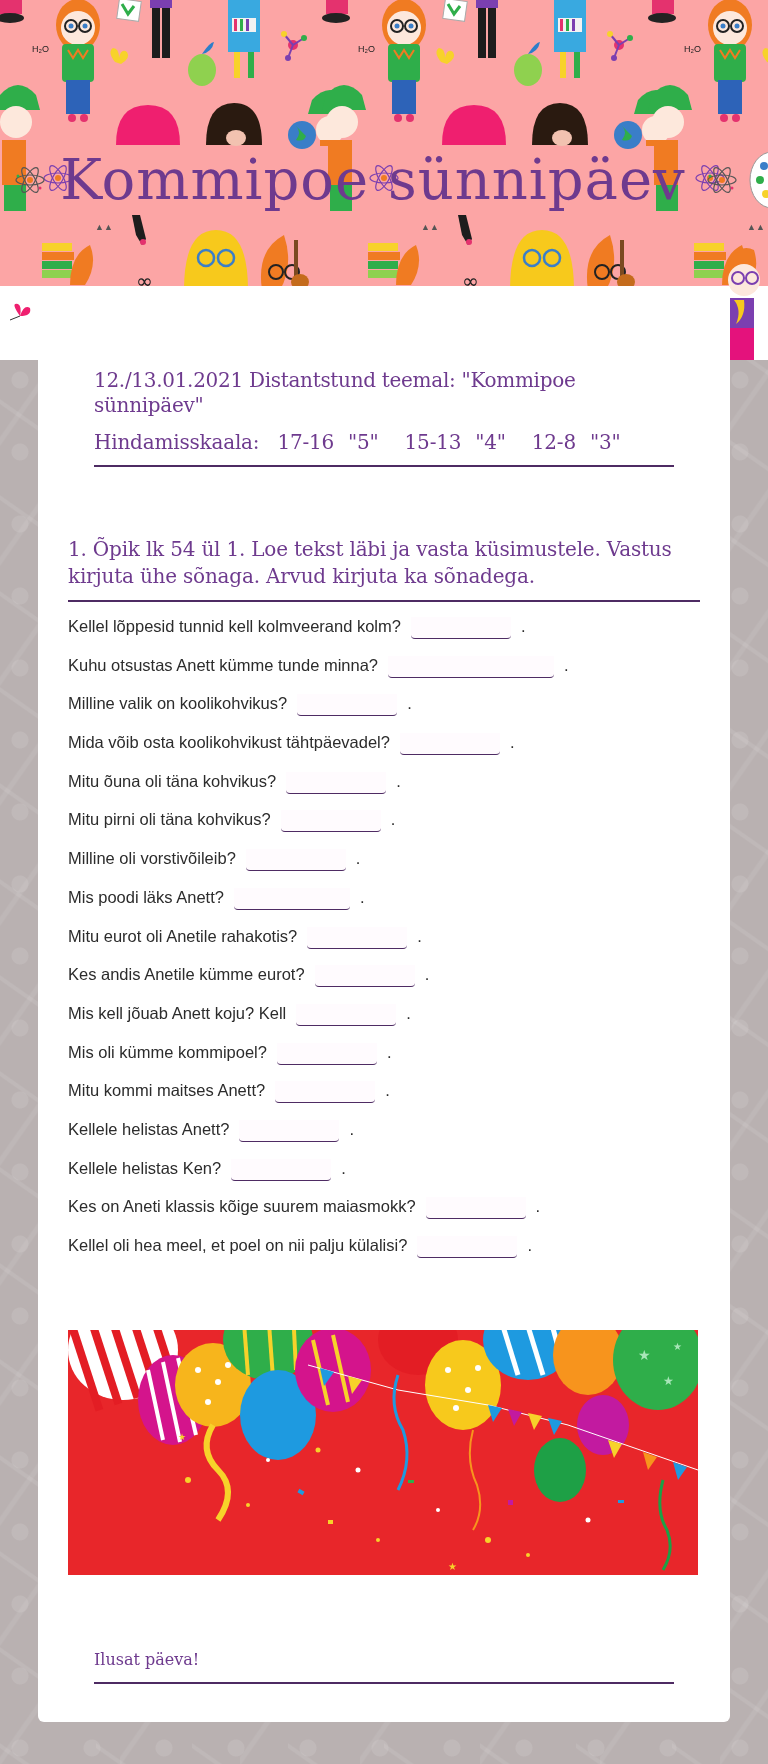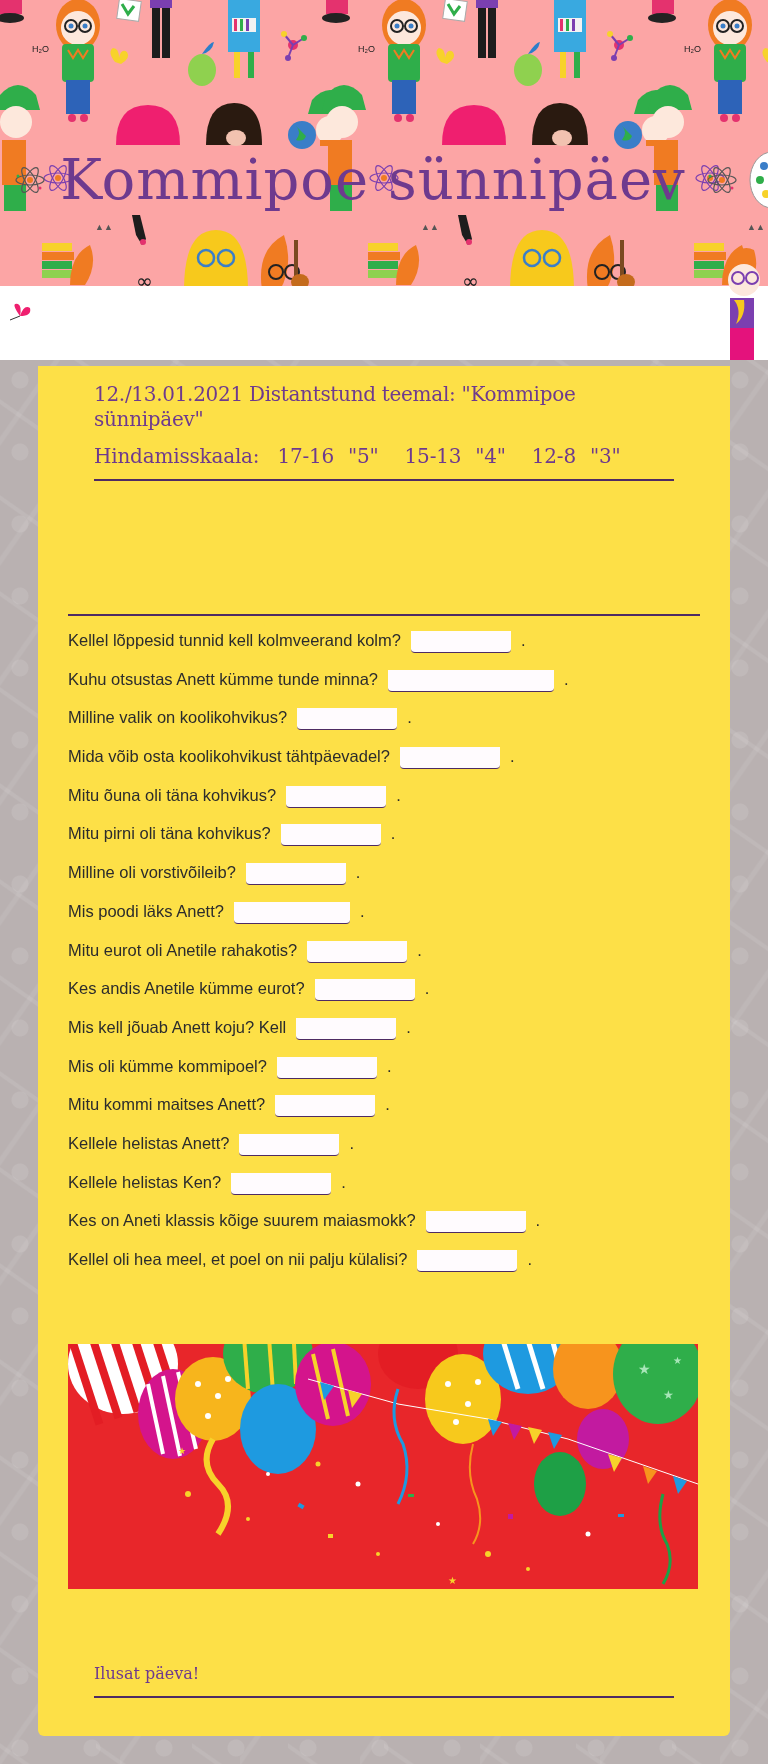--- a/index.html
+++ b/index.html
@@ -32,22 +32,22 @@
     letter-spacing: 1px;
     color: #6e3a8e;
     line-height: 1;
   }
   .header-cut {
     position: absolute; left: 0; top: 286px; width: 768px; height: 74px; background: #fff;
   }
 
   
   .card {
-    position: absolute; left: 38px; top: 366px; width: 692px; height: 1370px;
-    background: #fde047;
+    position: absolute; left: 38px; top: 352px; width: 692px; height: 1370px;
+    background: #ffffff;
     border-radius: 0 0 6px 6px;
   }
   .intro {
     position: absolute; left: 56px; top: 16px; width: 580px;
     font-family: "DejaVu Serif", serif;
     font-weight: 300;
     color: #6e3a8e;
     font-size: 20px;
     line-height: 25px;
   }
@@ -270,20 +270,21 @@
 <div class="card">
 
   <div class="intro">
     <span class="line1">12./13.01.2021  Distantstund teemal: "Kommipoe sünnipäev"</span>
     <span class="scale">
       <span class="lbl">Hindamisskaala:</span><span>17-16</span><span style="margin-right:26px">"5"</span><span>15-13</span><span style="margin-right:26px">"4"</span><span>12-8</span><span>"3"</span>
     </span>
   </div>
   <div class="rule" style="left:56px; top:113px; width:580px;"></div>
 
+  <div class="task-title">1. Õpik lk 54 ül 1. Loe tekst läbi ja vasta küsimustele. Vastus kirjuta ühe sõnaga. Arvud kirjuta ka sõnadega.</div>
   <div class="rule" style="left:30px; top:248px; width:632px;"></div>
 
   <div class="questions">
     <div class="q-row">
       <span class="q-text">Kellel lõppesid tunnid kell kolmveerand kolm?</span>
       <input class="answer-input" type="text" value="" style="">
       <span class="q-period">.</span>
     </div>
     <div class="q-row">
       <span class="q-text">Kuhu otsustas Anett kümme tunde minna?</span>

